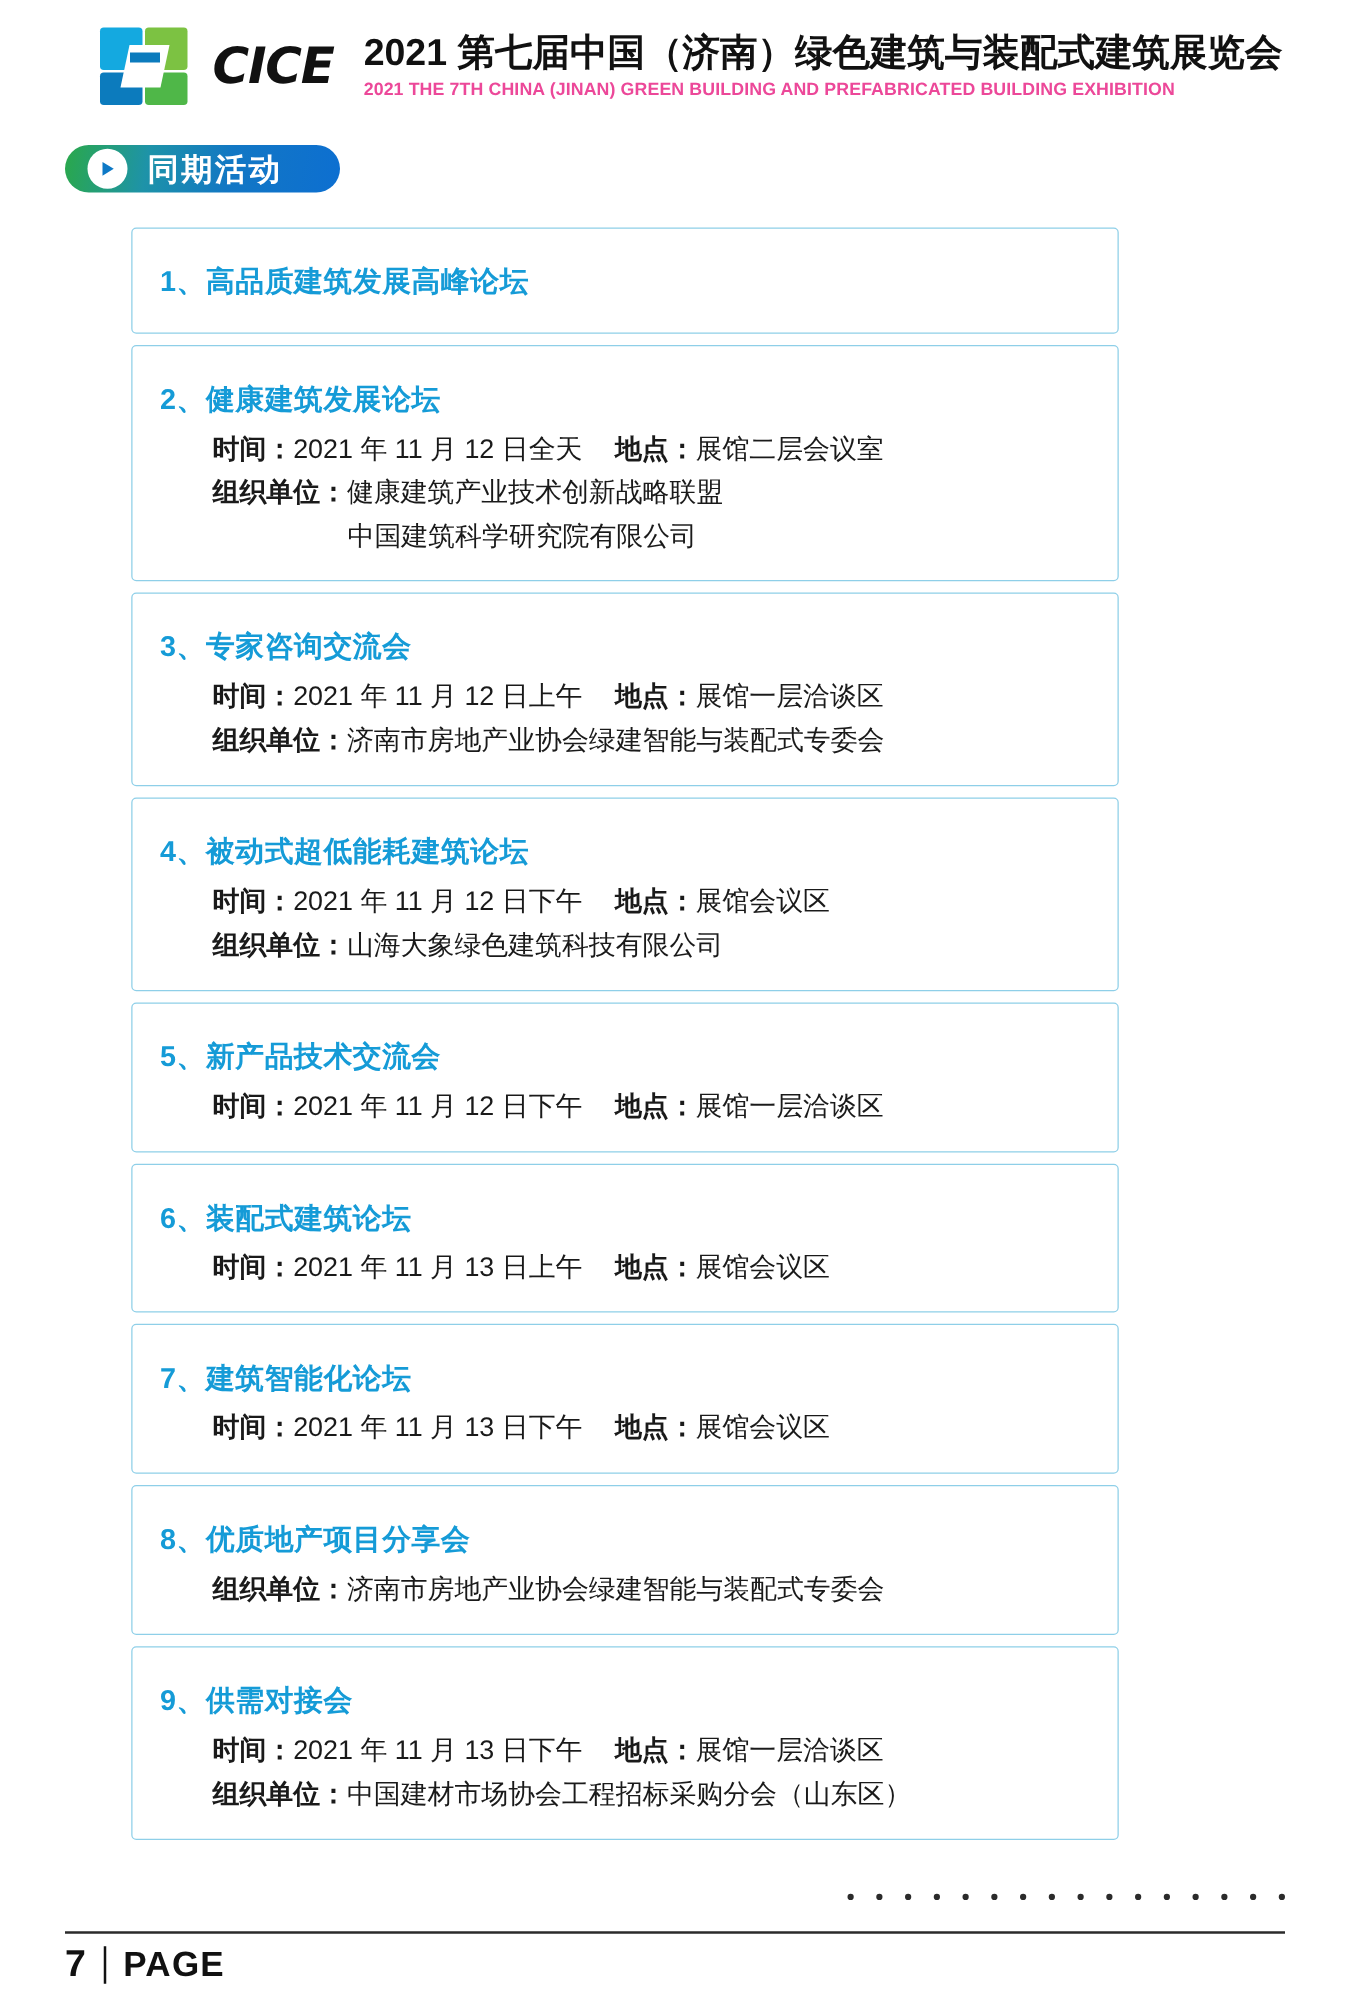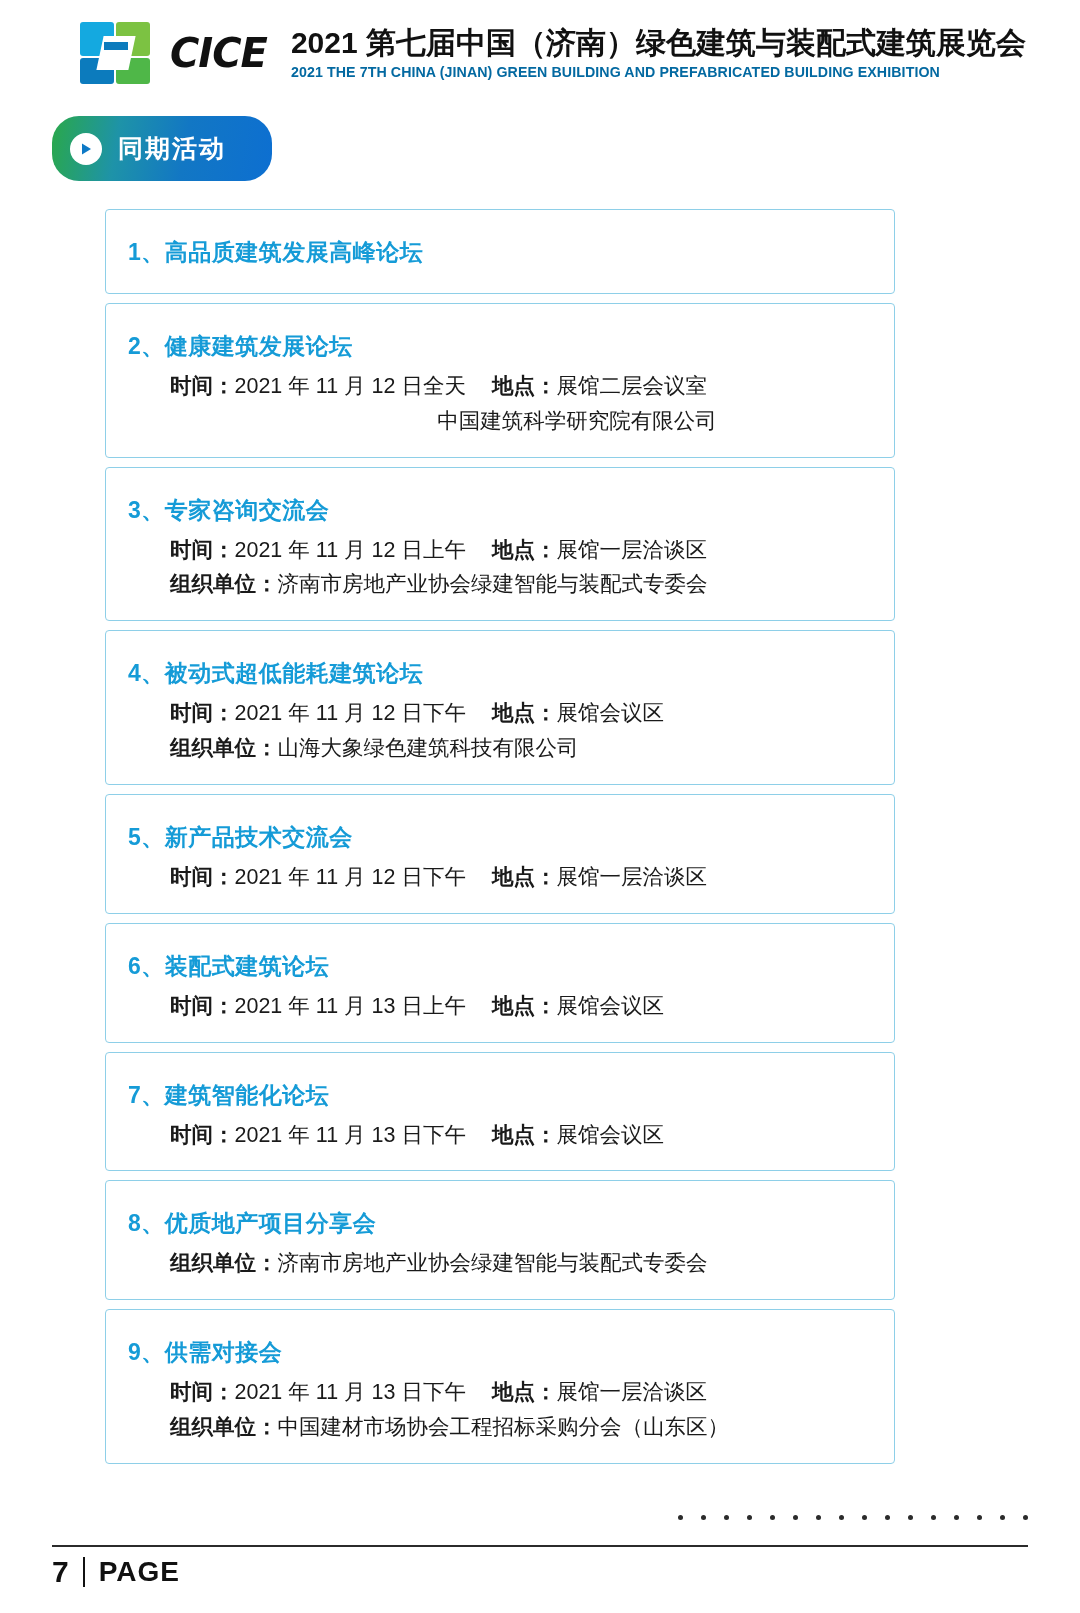--- a/index.html
+++ b/index.html
@@ -67,33 +67,33 @@
     font-size: 30px;
     font-weight: bold;
     color: #111;
     letter-spacing: 0px;
     line-height: 1.15;
     white-space: nowrap;
   }
   .title-en {
     font-size: 14.2px;
     font-weight: bold;
-    color: #0369a1;
+    color: #ec4899;
     letter-spacing: 0.1px;
     margin-top: 4px;
     white-space: nowrap;
   }
 
   
   .section-pill-wrap { padding: 18px 0 0 52px; }
   .section-pill {
     display: inline-flex;
     align-items: center;
     gap: 16px;
-    height: 65px;
+    height: 38px;
     padding: 0 46px 0 18px;
     border-radius: 27px;
     background: linear-gradient(100deg, #2aa84a 0%, #1e93a8 30%, #1277c4 60%, #0d6fd1 100%);
   }
   .pill-icon {
     width: 32px; height: 32px;
     border-radius: 50%;
     background: #ffffff;
     display: flex; align-items: center; justify-content: center;
     flex: none;
@@ -127,21 +127,21 @@
   }
   .card-line {
     font-size: 21.5px;
     color: #1a1a1a;
     line-height: 1.62;
     padding-left: 42px;
     white-space: nowrap;
   }
   .card-line .lbl { font-weight: bold; }
   .card-line .gap { display: inline-block; width: 26px; }
-  .card-line.cont { padding-left: 150px; text-align: center; }
+  .card-line.cont { padding-left: 150px; }
 
   
   .footer {
     position: absolute;
     left: 0; right: 0;
     bottom: 0;
     height: 120px;
   }
   .dots {
     position: absolute;
@@ -224,20 +224,23 @@
     </div>
   </div>
 
   <div class="card">
     <div class="card-title">
       <span>2、</span><span>健康建筑发展论坛</span>
     </div>
     <div class="card-line">
       <span class="lbl">时间：</span><span>2021 年 11 月 12 日全天</span><span class="gap"></span><span class="lbl">地点：</span><span>展馆二层会议室</span>
     </div>
+    <div class="card-line">
+      <span class="lbl">组织单位：</span><span>健康建筑产业技术创新战略联盟</span>
+    </div>
     <div class="card-line cont">
       <span>中国建筑科学研究院有限公司</span>
     </div>
   </div>
 
   <div class="card">
     <div class="card-title">
       <span>3、</span><span>专家咨询交流会</span>
     </div>
     <div class="card-line">

